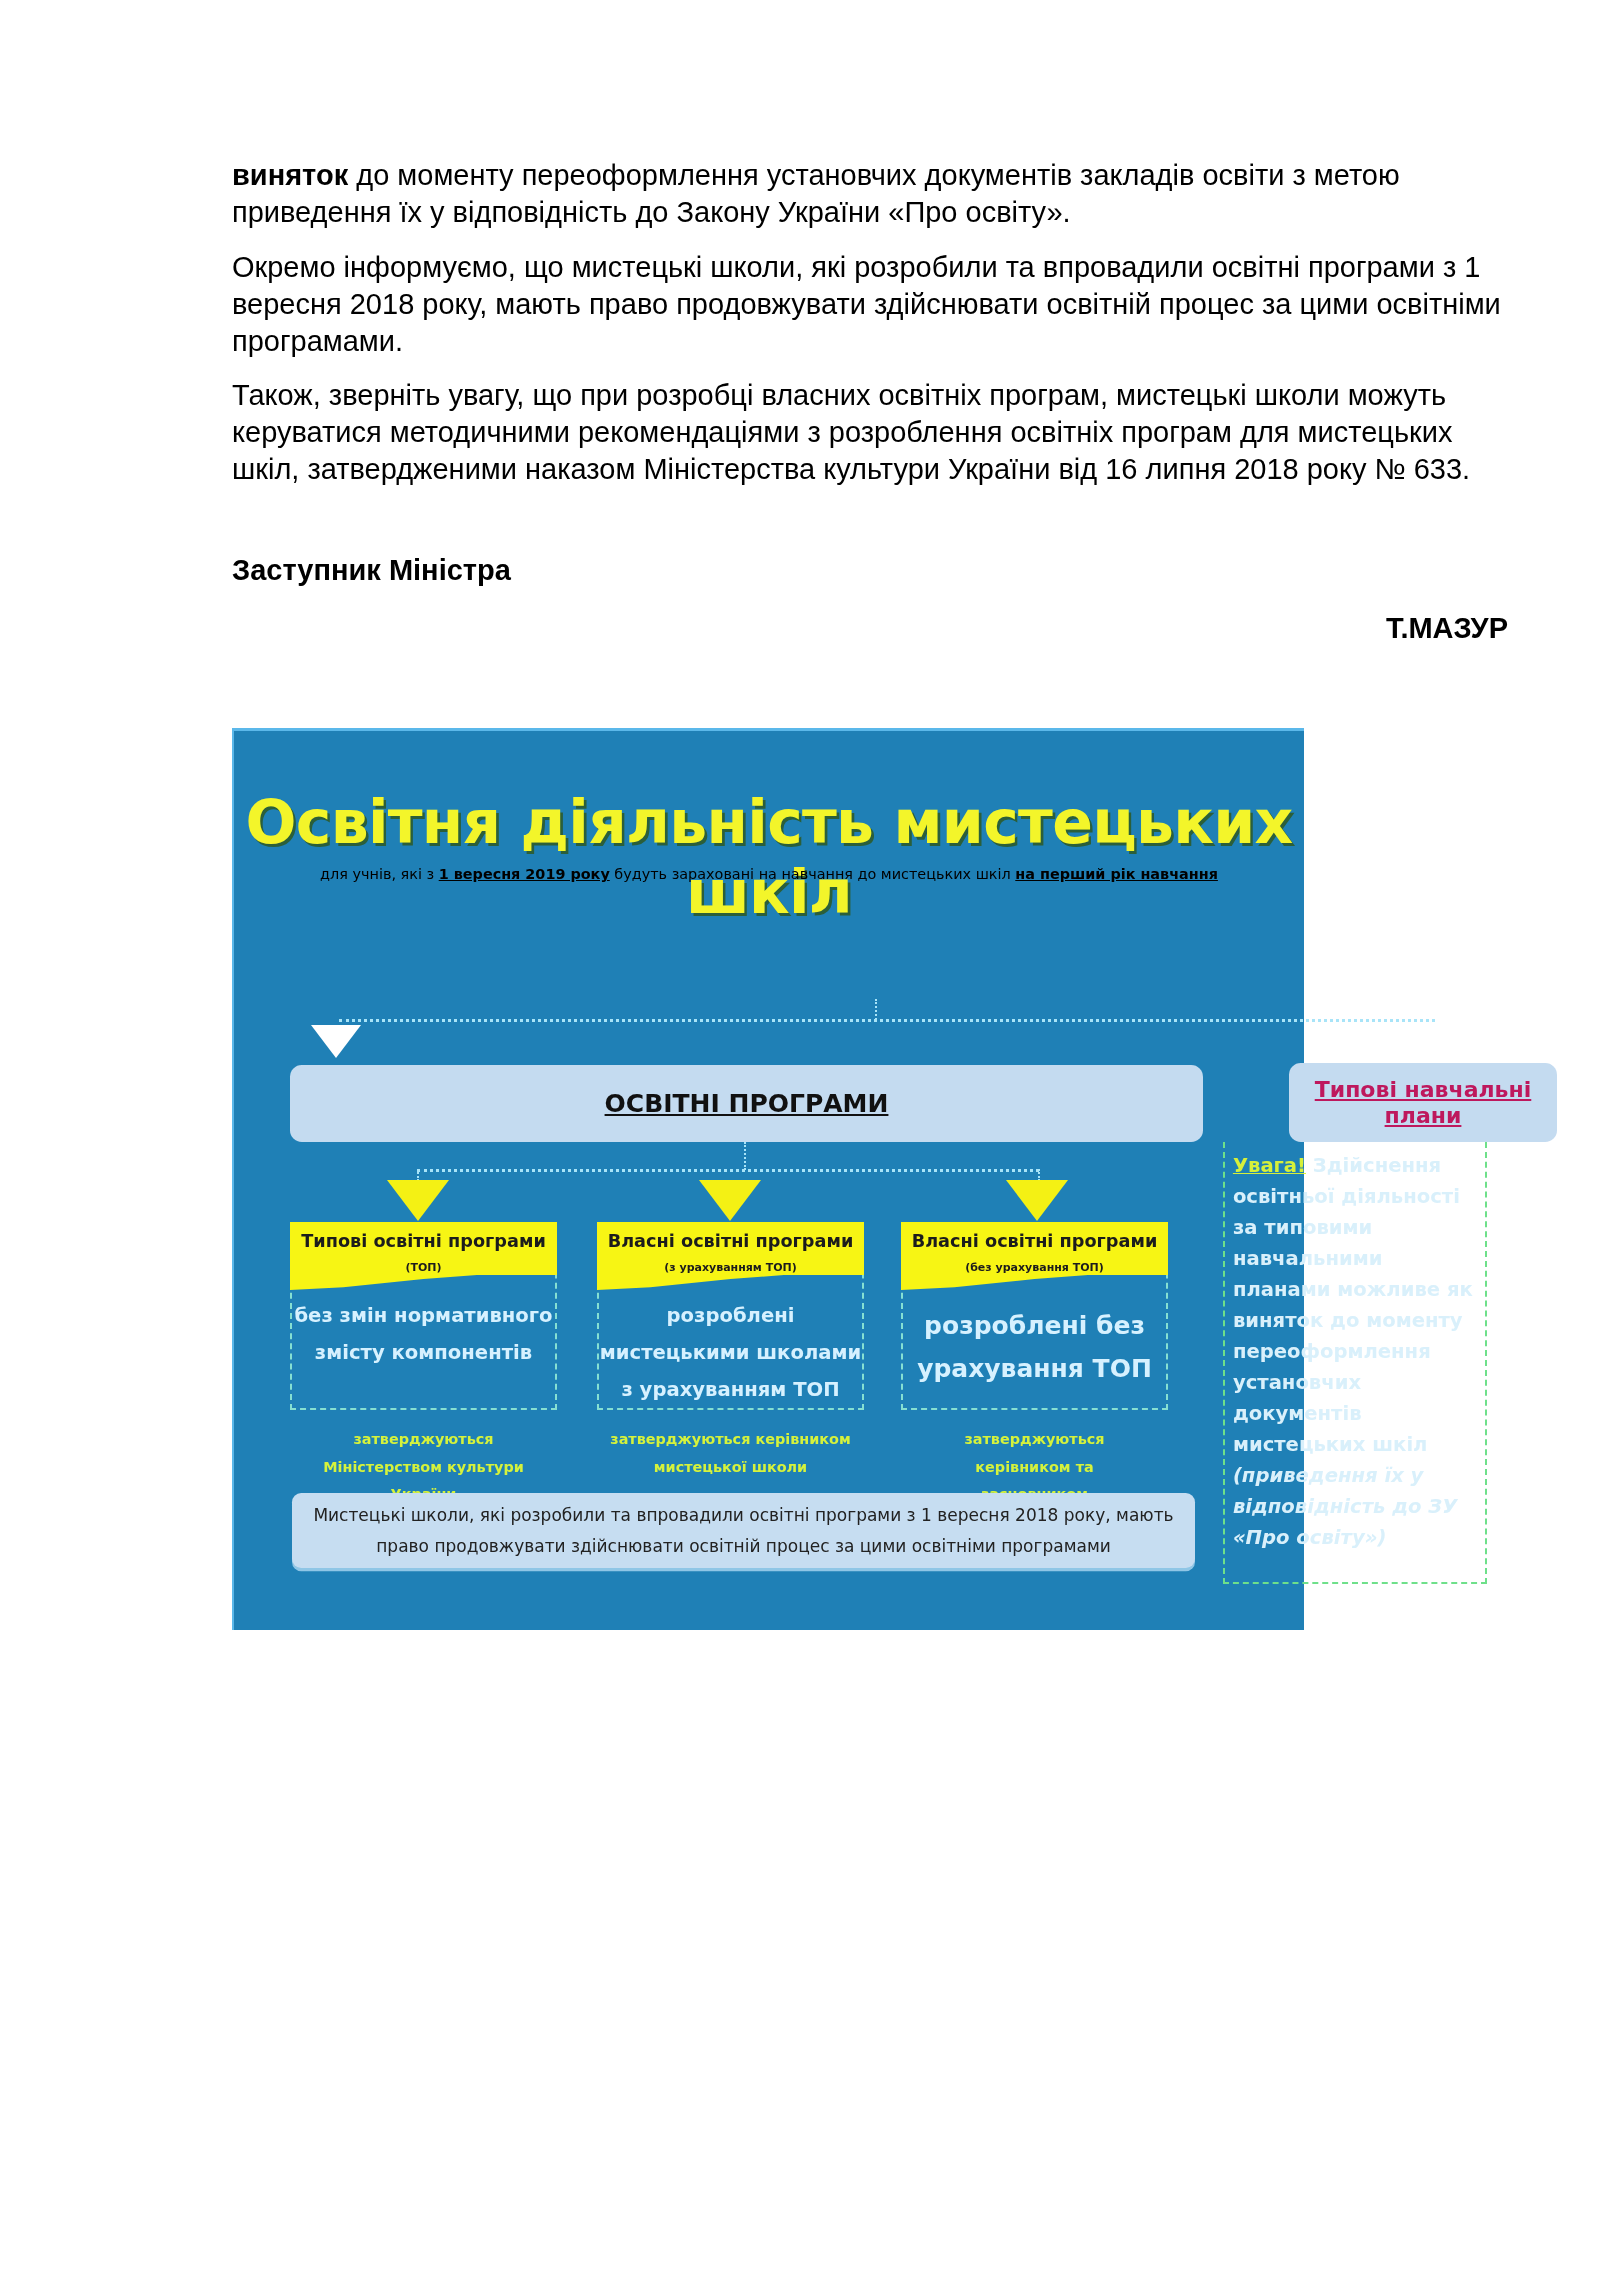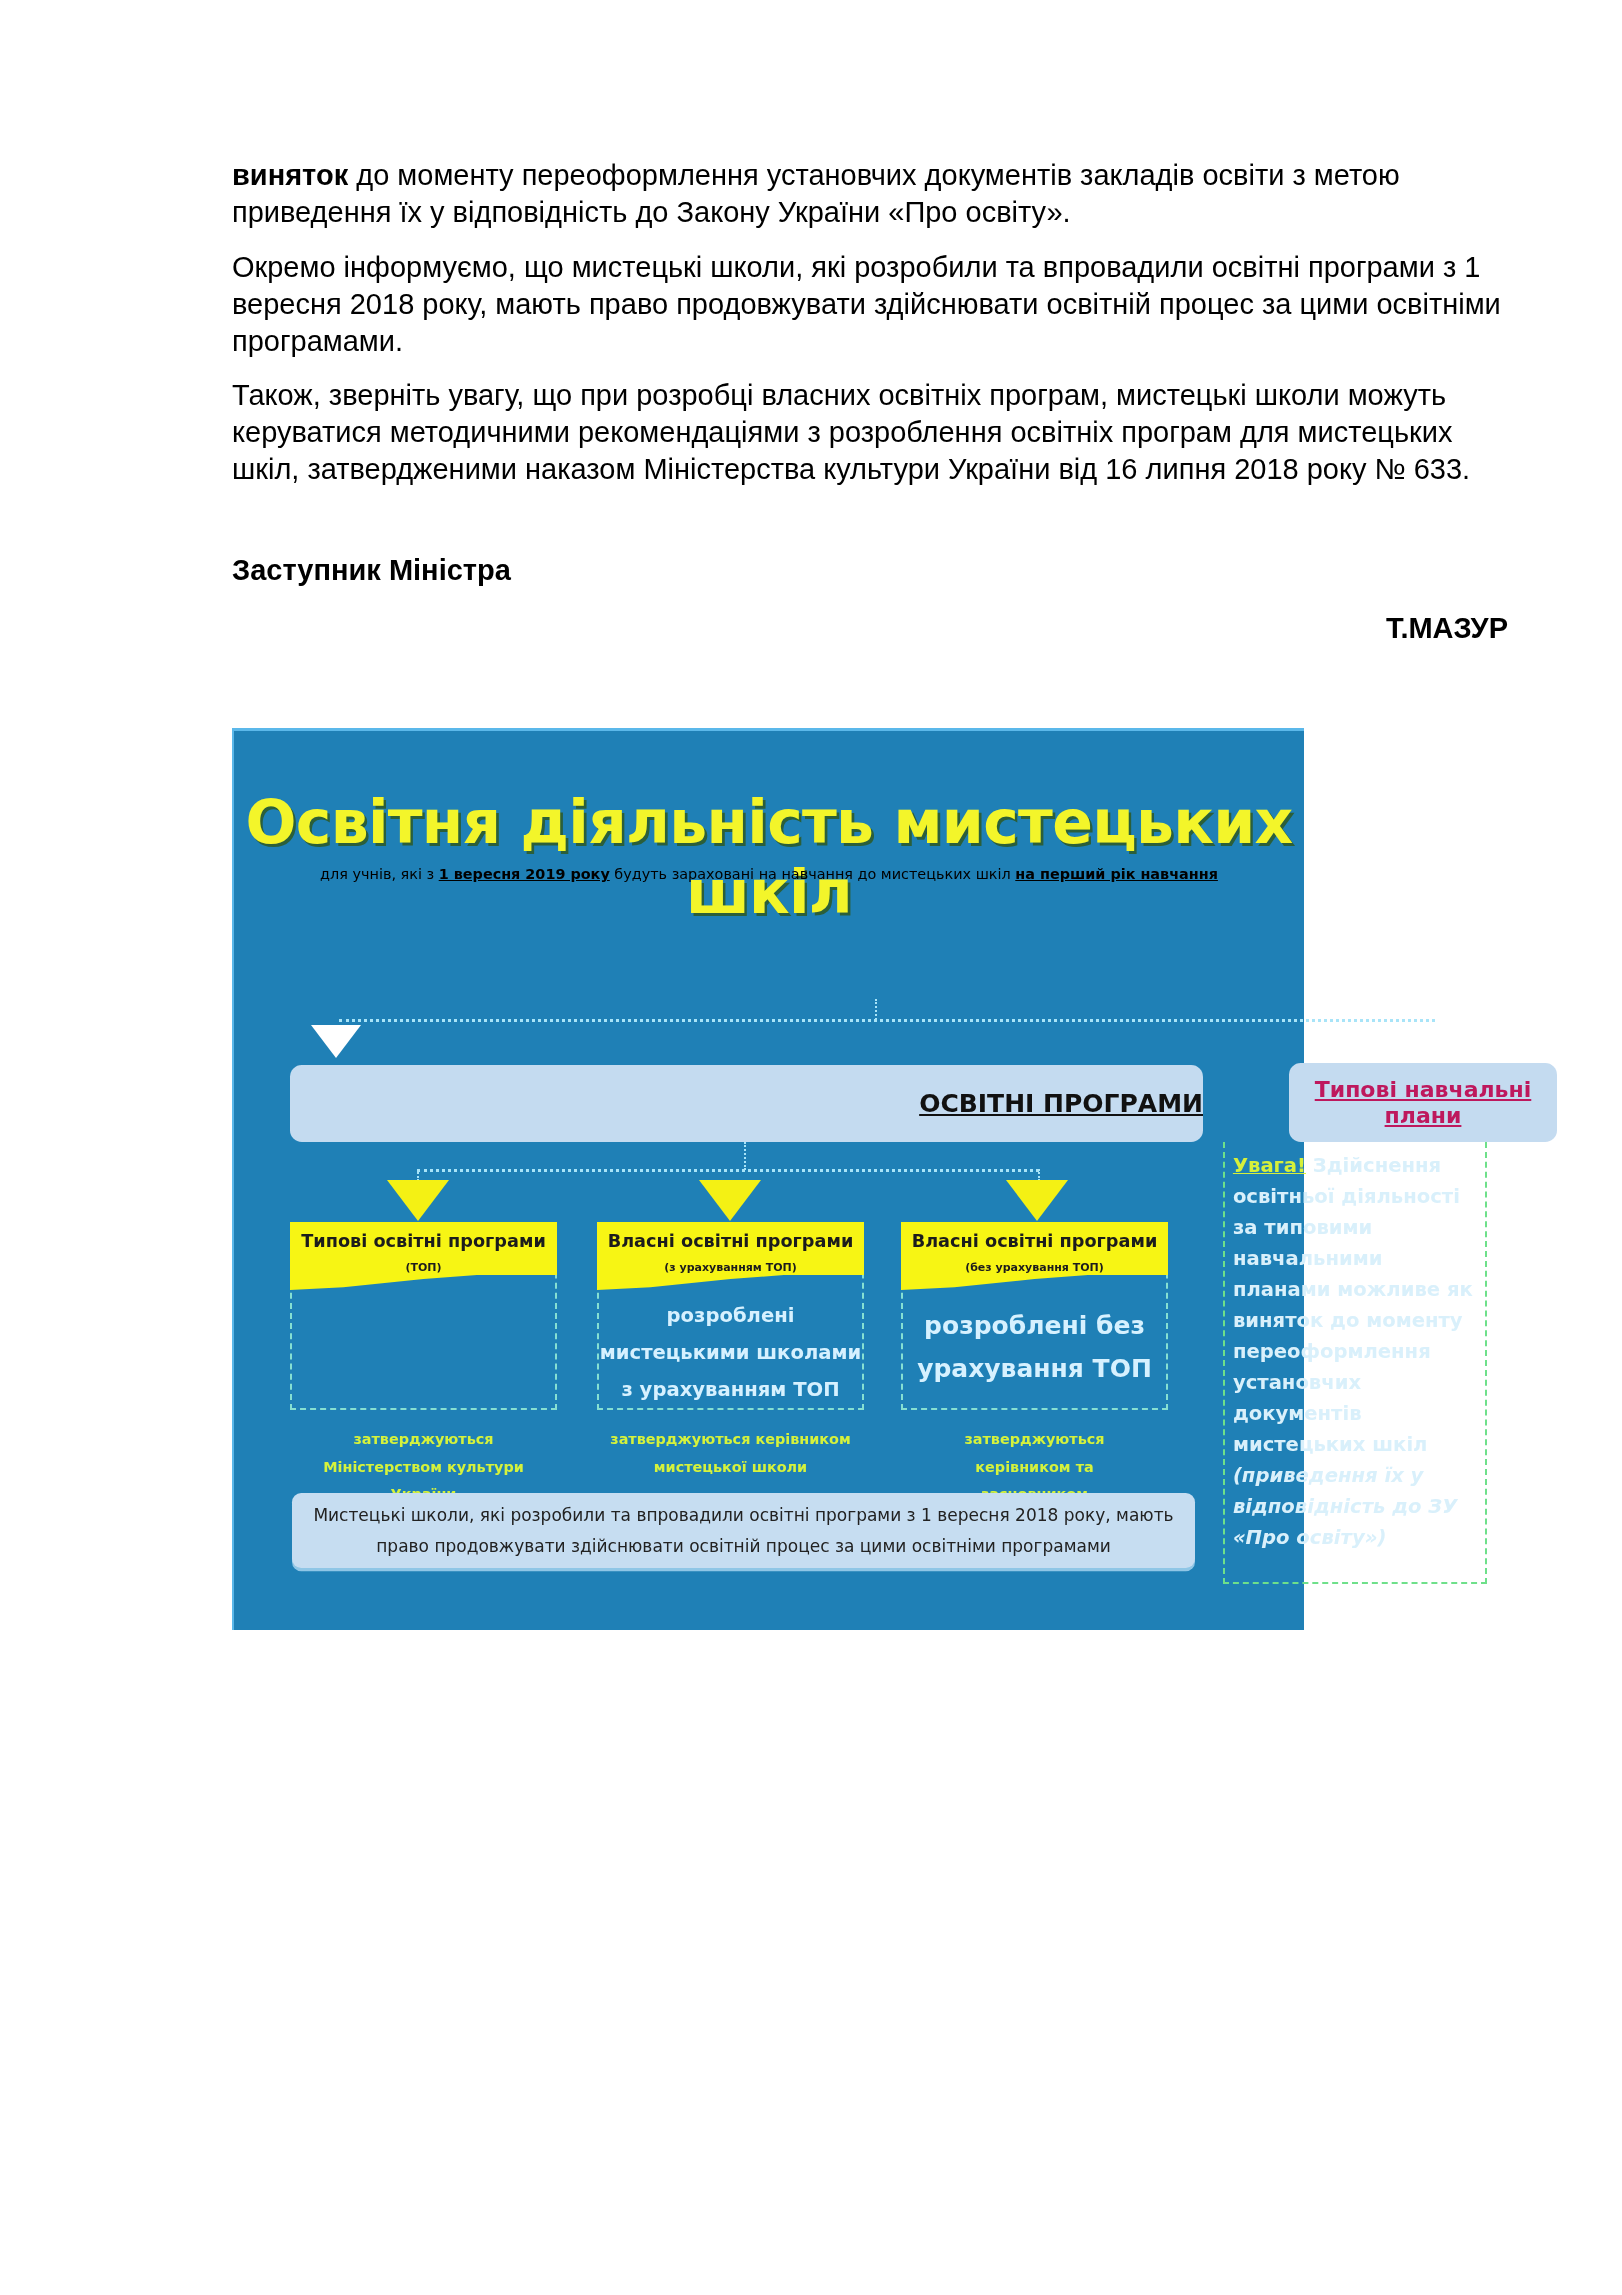--- a/index.html
+++ b/index.html
@@ -12,21 +12,21 @@
 
   .info { position:absolute; left:232px; top:728px; width:1072px; height:902px; background:#1f80b6; border-top:3.3px solid #5bb8ea; border-left:2.6px solid #5bb8ea; box-sizing:border-box; font-family:"DejaVu Sans", sans-serif; }
   .info-title { position:absolute; left:0; right:0; top:56px; text-align:center; font-size:60px; font-weight:bold; color:#f3f52a; text-shadow:2.6px 2.6px 0 #2b5f3a; letter-spacing:-0.7px; }
   .info-sub { position:absolute; left:0; right:0; top:135px; text-align:center; font-size:14.4px; color:#000000; }
   .info-sub b { text-decoration:underline; }
   .decision { position:absolute; left:59px; top:173px; width:1158px; height:95px; background:#ffffff; border-radius:18.3px; box-shadow:0 3.9px 0 #c5d8e8; display:flex; align-items:center; justify-content:center; text-align:center; font-size:26px; font-weight:bold; color:#2b2b2b; line-height:41px; }
   .hline { position:absolute; border-top:3.3px dotted #a8e4f8; }
   .vline { position:absolute; border-left:2px dotted #a8e4f8; }
   .tri-w { position:absolute; width:0; height:0; border-left:25px solid transparent; border-right:25px solid transparent; border-top:33px solid #ffffff; }
   .tri-y { position:absolute; width:0; height:0; border-left:31px solid transparent; border-right:31px solid transparent; border-top:41px solid #f4f114; }
-  .prog-box { position:absolute; left:56px; top:334px; width:913px; height:77px; background:#c4dbf0; border-radius:11.8px; display:flex; align-items:center; justify-content:flex-end; font-size:25px; font-weight:bold; color:#111; }
+  .prog-box { position:absolute; left:56px; top:334px; width:913px; height:77px; background:#c4dbf0; border-radius:11.8px; display:flex; align-items:center; justify-content:center; font-size:25px; font-weight:bold; color:#111; }
   .prog-box span { text-decoration:underline; }
   .plans-box { position:absolute; left:1019px; top:332px; width:268px; height:79px; background:#c4dbf0; border-radius:11.8px; display:flex; align-items:center; justify-content:center; text-align:center; font-size:22px; font-weight:bold; color:#be185d; line-height:26px;margin-left:36px; }
   .plans-box span { text-decoration:underline; }
   .plans-body { position:absolute; left:989px; top:411px; width:264px; height:442px; border:2px dashed #6ee08a; border-top:none; box-sizing:border-box; padding:7.9px 6.5px 0 7.9px; font-size:19.6px; font-weight:bold; color:#d9f0fb; line-height:31px; }
   .plans-body .attn { color:#d6f03a; text-decoration:underline; }
   .card { position:absolute; top:491px; width:267px; height:188px; border:2px dashed #86e0d2; box-sizing:border-box; }
   .card-head { position:absolute; left:-2px; top:-2px; width:267px; height:68px; background:#f7f514; clip-path:polygon(0 0,100% 0,100% 78%,70% 78%,50% 84%,20% 96%,0 100%); text-align:center; color:#1c1c1c; font-weight:bold; }
   .card-head .h1 { font-size:17.7px; margin-top:9.2px; }
   .card-head .h2 { font-size:11px; margin-top:10px; }
   .card-body { position:absolute; left:0; right:0; top:73px; text-align:center; color:#d6f1ff; font-weight:bold; font-size:19.6px; line-height:37px; }
@@ -68,20 +68,21 @@
   <div class="vline" style="left:804px;top:438px;height:11.8px;"></div>
   <div class="tri-y" style="left:153px;top:449px;"></div>
   <div class="tri-y" style="left:465px;top:449px;"></div>
   <div class="tri-y" style="left:772px;top:449px;"></div>
 
   <div class="card" style="left:56px;">
     <div class="card-head">
         <div class="h1">Типові освітні програми</div>
         <div class="h2">(ТОП)</div>
       </div>
+    <div class="card-body">без змін нормативного змісту компонентів</div>
   </div>
   <div class="card" style="left:363px;">
     <div class="card-head">
         <div class="h1">Власні освітні програми</div>
         <div class="h2">(з урахуванням ТОП)</div>
       </div>
     <div class="card-body">розроблені мистецькими школами з урахуванням ТОП</div>
   </div>
   <div class="card" style="left:667px;">
     <div class="card-head">

